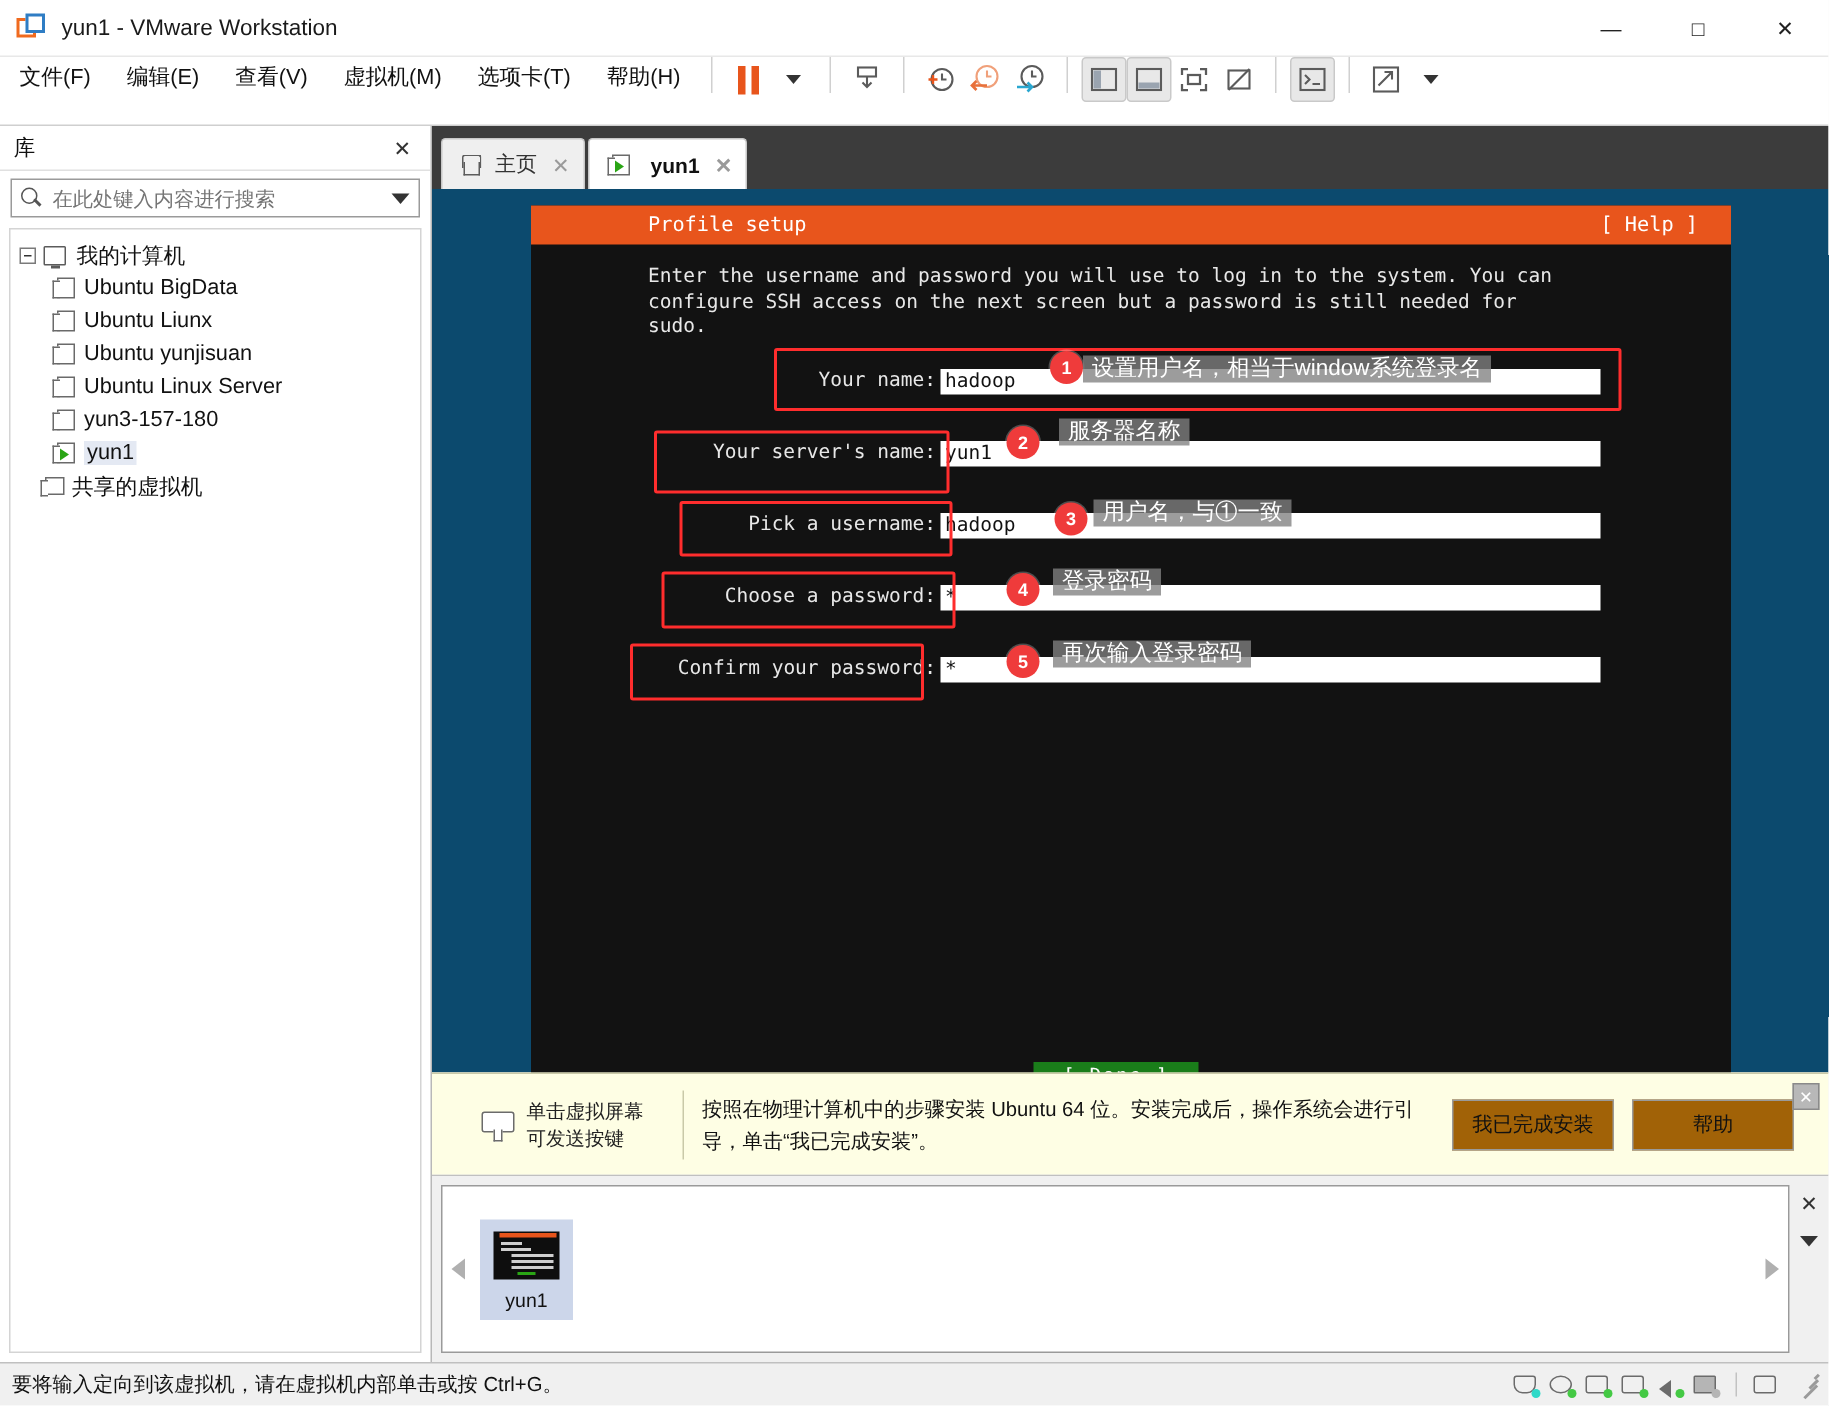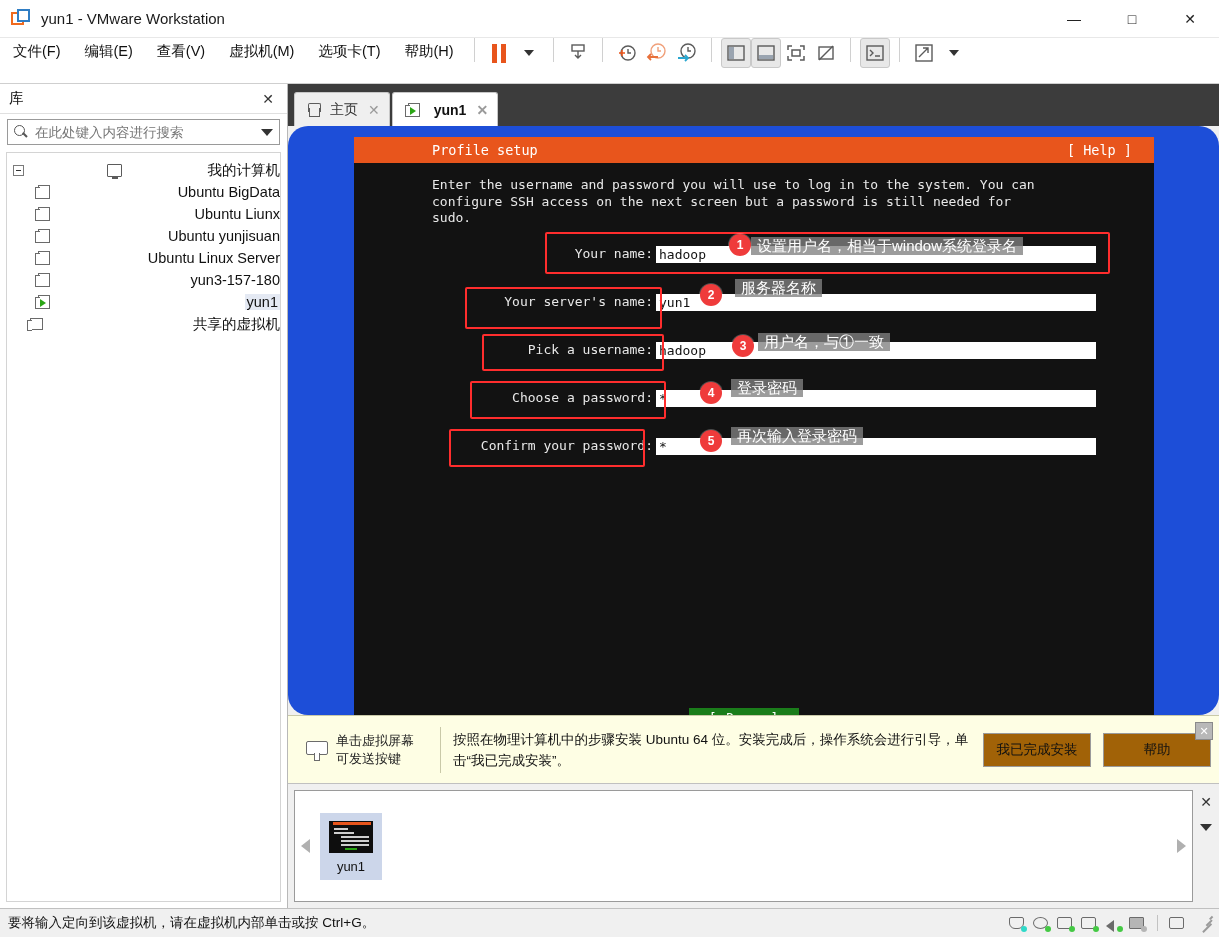--- a/index.html
+++ b/index.html
@@ -83,21 +83,21 @@
   .search-input {
     flex: 1; border: none; outline: none; font-size: 13.5px; color: #777;
     font-family: "Liberation Sans", sans-serif; background: transparent;
   }
   .search-caret { width: 0; height: 0; border-left: 6px solid transparent; border-right: 6px solid transparent;
                   border-top: 7px solid #333; }
   .tree {
     flex: 1; margin: 2px 6px 6px 6px; border: 1px solid #d4d4d4; padding: 6px 0 0 0;
     overflow: hidden; background: #fff;
   }
-  .tree-row { display: flex; align-items: center; height: 22px; font-size: 14.5px; color: #111; padding-left: 6px; justify-content: space-between; }
+  .tree-row { display: flex; align-items: center; height: 22px; font-size: 14.5px; color: #111; padding-left: 6px; }
   .tree-row.selected-label .node-label { background: #e4e9f3; padding: 0 2px; }
   .expander {
     width: 11px; height: 11px; border: 1px solid #7a7a7a; margin-right: 5px;
     position: relative; flex: 0 0 auto; background: #fff;
   }
   .expander::before {
     content: ""; position: absolute; left: 2px; top: 4px; width: 5px; height: 1px; background: #333;
   }
   .ico-monitor {
     width: 15px; height: 13px; border: 1.6px solid #5b5b5b; border-radius: 1px;
@@ -153,34 +153,34 @@
     content: ""; position: absolute; left: 1px; top: 0px; width: 11px; height: 8px;
     border: 1.6px solid #5c5c5c; border-bottom: none;
     border-top-left-radius: 2px; border-top-right-radius: 2px; transform: none;
   }
   .ico-home::after {
     content: ""; position: absolute; left: 2px; top: 5px; width: 9px; height: 8px;
     border: 1.6px solid #5c5c5c; border-top: none;
   }
 
   
-  .vm-stage { flex: 0 0 auto; height: 589px; background: #1d4ed8; position: relative; border-radius: 20px; }
+  .vm-stage { flex: 0 0 auto; height: 589px; background: #0c4a6e; position: relative; }
   .term {
     position: absolute; left: 66px; top: 11px; width: 800px; height: 580px;
     background: #121212; font-family: "DejaVu Sans Mono", monospace;
     color: #e8e8e8; font-size: 13px; line-height: 16px;
   }
   .term-header {
     background: #e8551c; color: #ffffff; height: 26px; display: flex; align-items: center;
     justify-content: space-between; padding: 0 22px 0 78px; font-size: 13.5px;
   }
   .term-body { padding: 14px 0 0 0; position: relative; }
   .term-intro { padding: 0 46px 0 78px; white-space: pre-wrap; font-size: 13px; line-height: 16.5px; }
 
-  .form { margin-top: 14px; position: relative; padding-left: 29px; }
+  .form { margin-top: 14px; position: relative; }
   .form-row { position: relative; height: 26px; margin-bottom: 22px; }
   .lbl {
     position: absolute; text-align: right; font-size: 13px; line-height: 26px;
     color: #e8e8e8; white-space: nowrap;
   }
   .fld {
     position: absolute; height: 17px; top: 5px; background: #ffffff; color: #111;
     font-size: 13px; line-height: 17px; padding-left: 3px; overflow: hidden; white-space: nowrap;
   }
   .helper {
@@ -202,21 +202,21 @@
   }
   .done-btn {
     position: absolute; left: 335px; top: 545px; background: #1a7d1a; color: #ffffff;
     font-family: "DejaVu Sans Mono", monospace; font-size: 13px; padding: 2px 0; width: 110px;
     text-align: center; letter-spacing: 1px;
   }
 
   
   .hintbar {
     background: #fefee4; border-top: 1px solid #c9c9a8; display: flex; align-items: center;
-    height: 68px; padding: 0 8px; position: relative;
+    height: 68px; padding: 0 23px; position: relative;
   }
   .hint-kb { width: 22px; height: 20px; position: relative; margin: 0 8px 0 10px; flex: 0 0 auto; }
   .hint-kb::before {
     content: ""; position: absolute; left: 0; top: 1px; width: 20px; height: 12px;
     border: 1.5px solid #6b6b6b; border-radius: 2px; background: #fff;
   }
   .hint-kb::after {
     content: ""; position: absolute; left: 8px; top: 13px; width: 4px; height: 7px;
     border: 1.5px solid #6b6b6b; border-top: none; background: #fff;
   }

